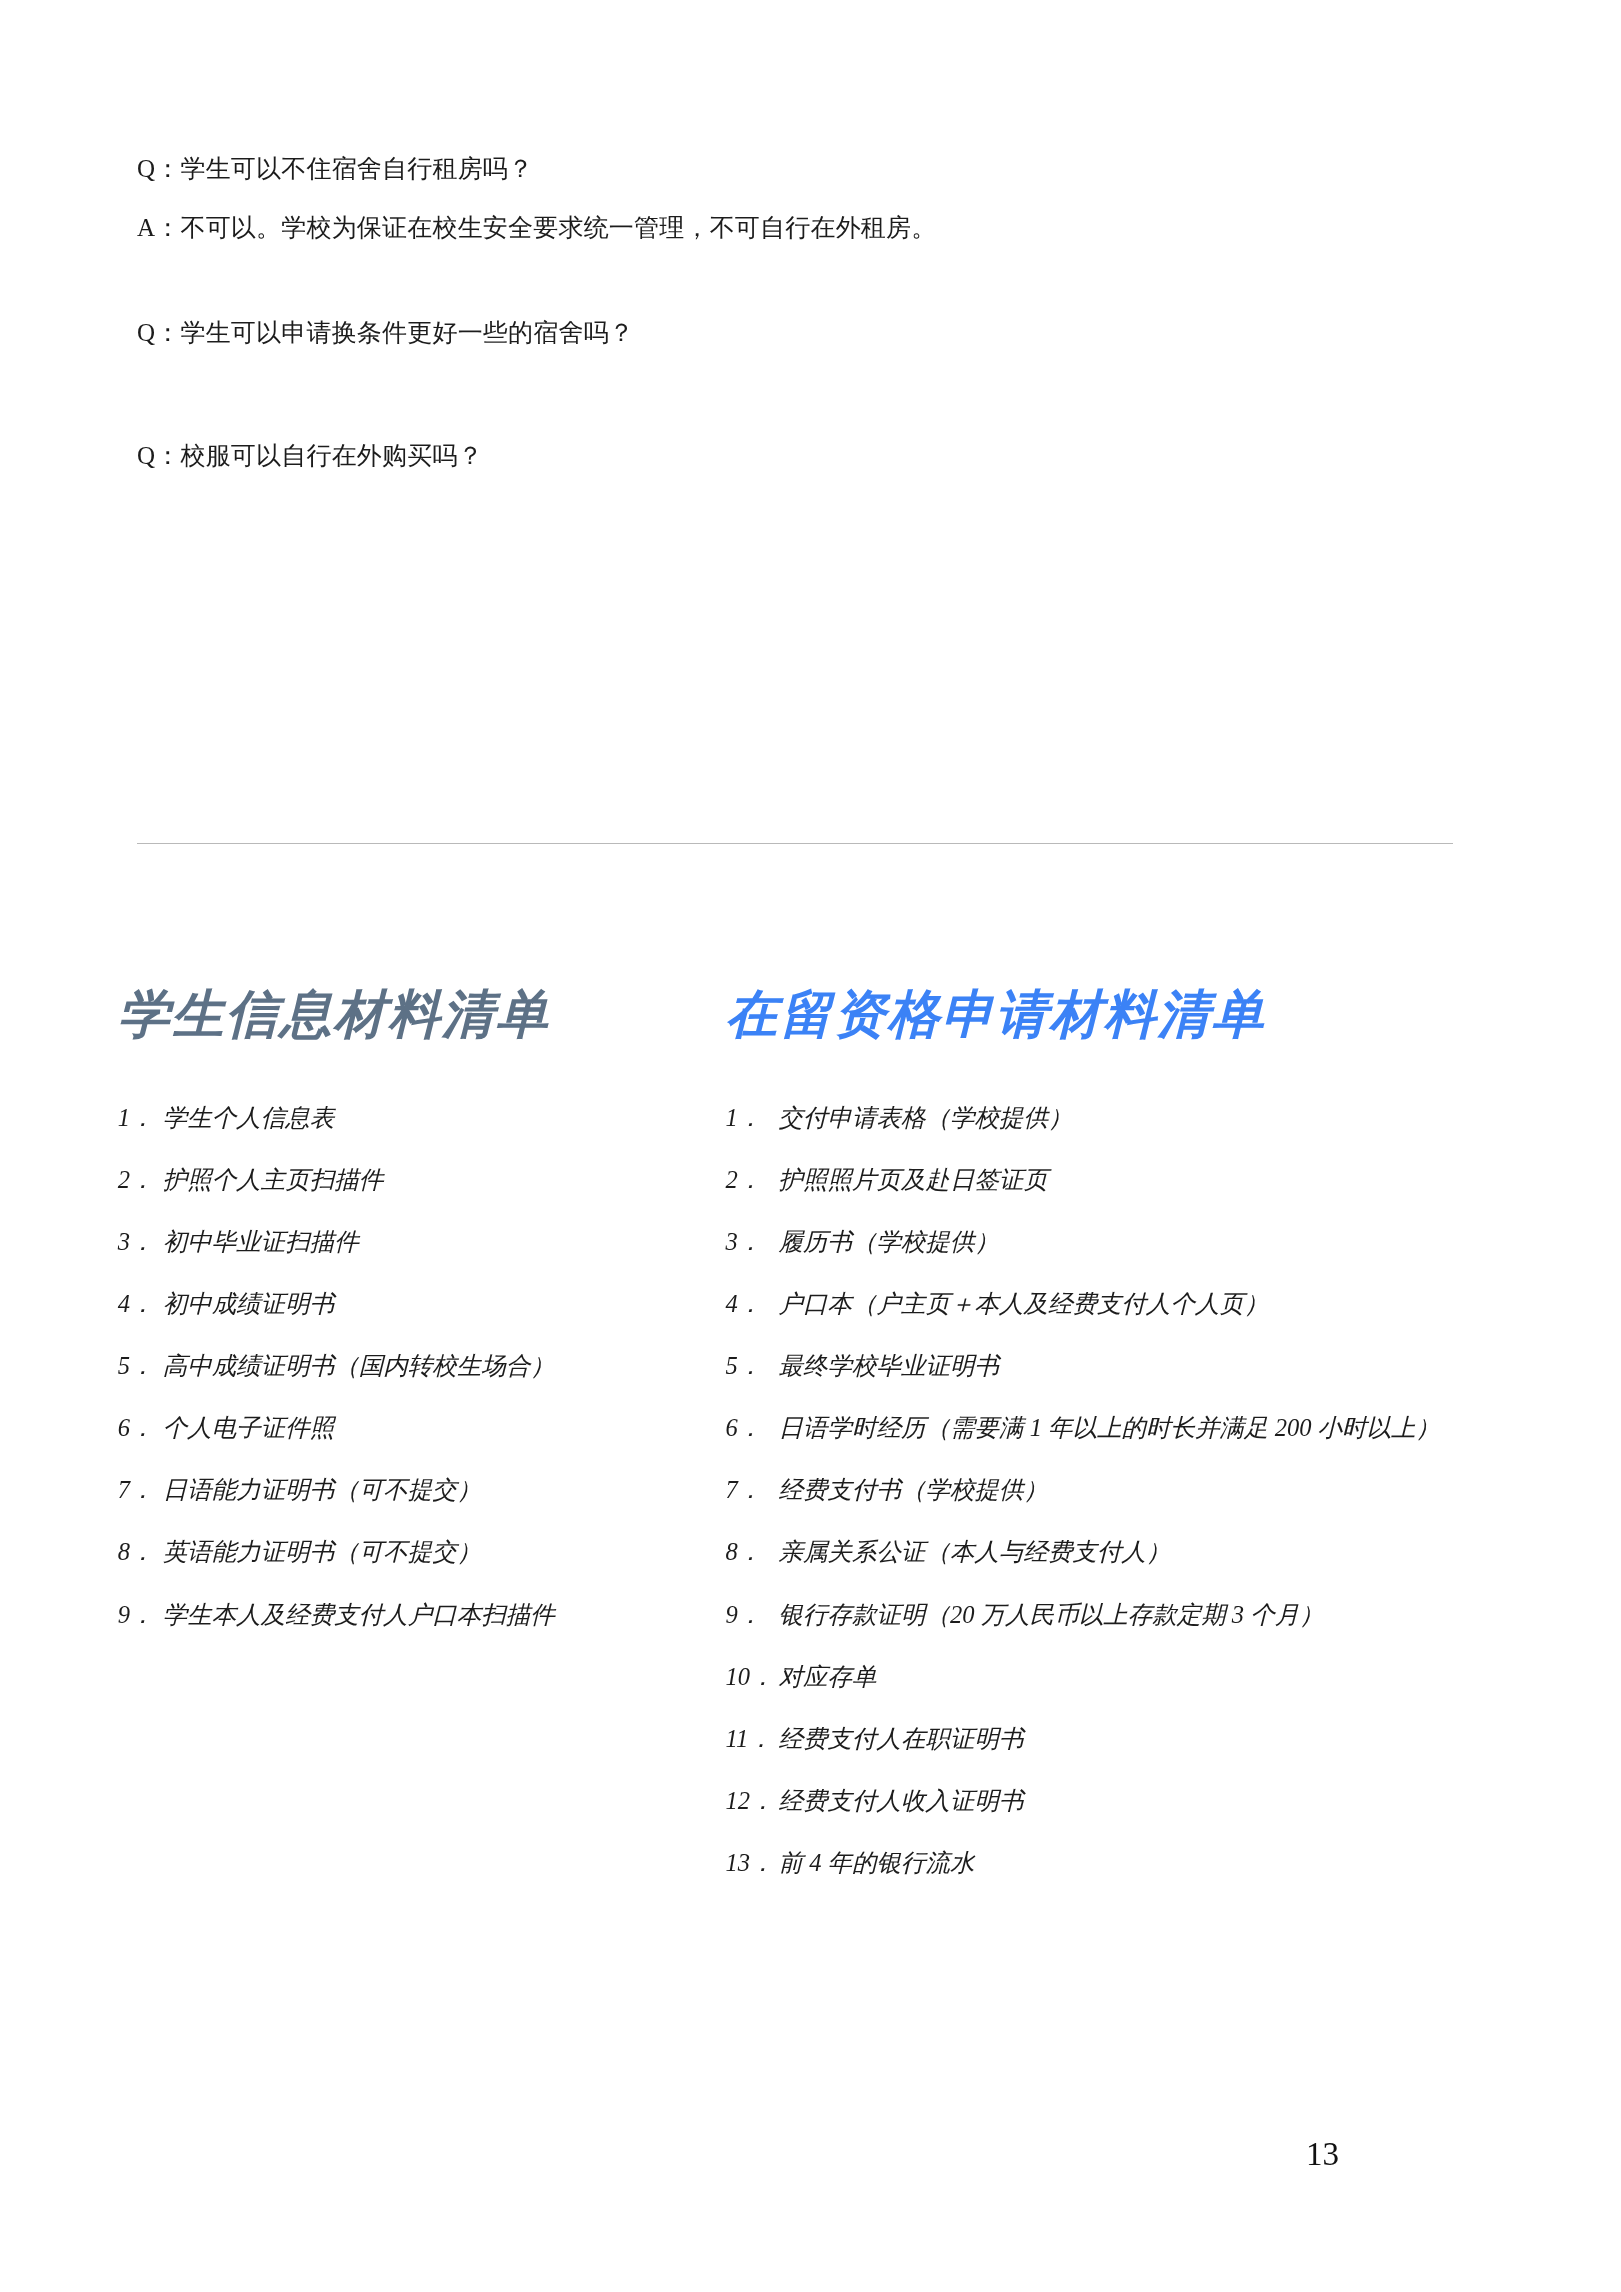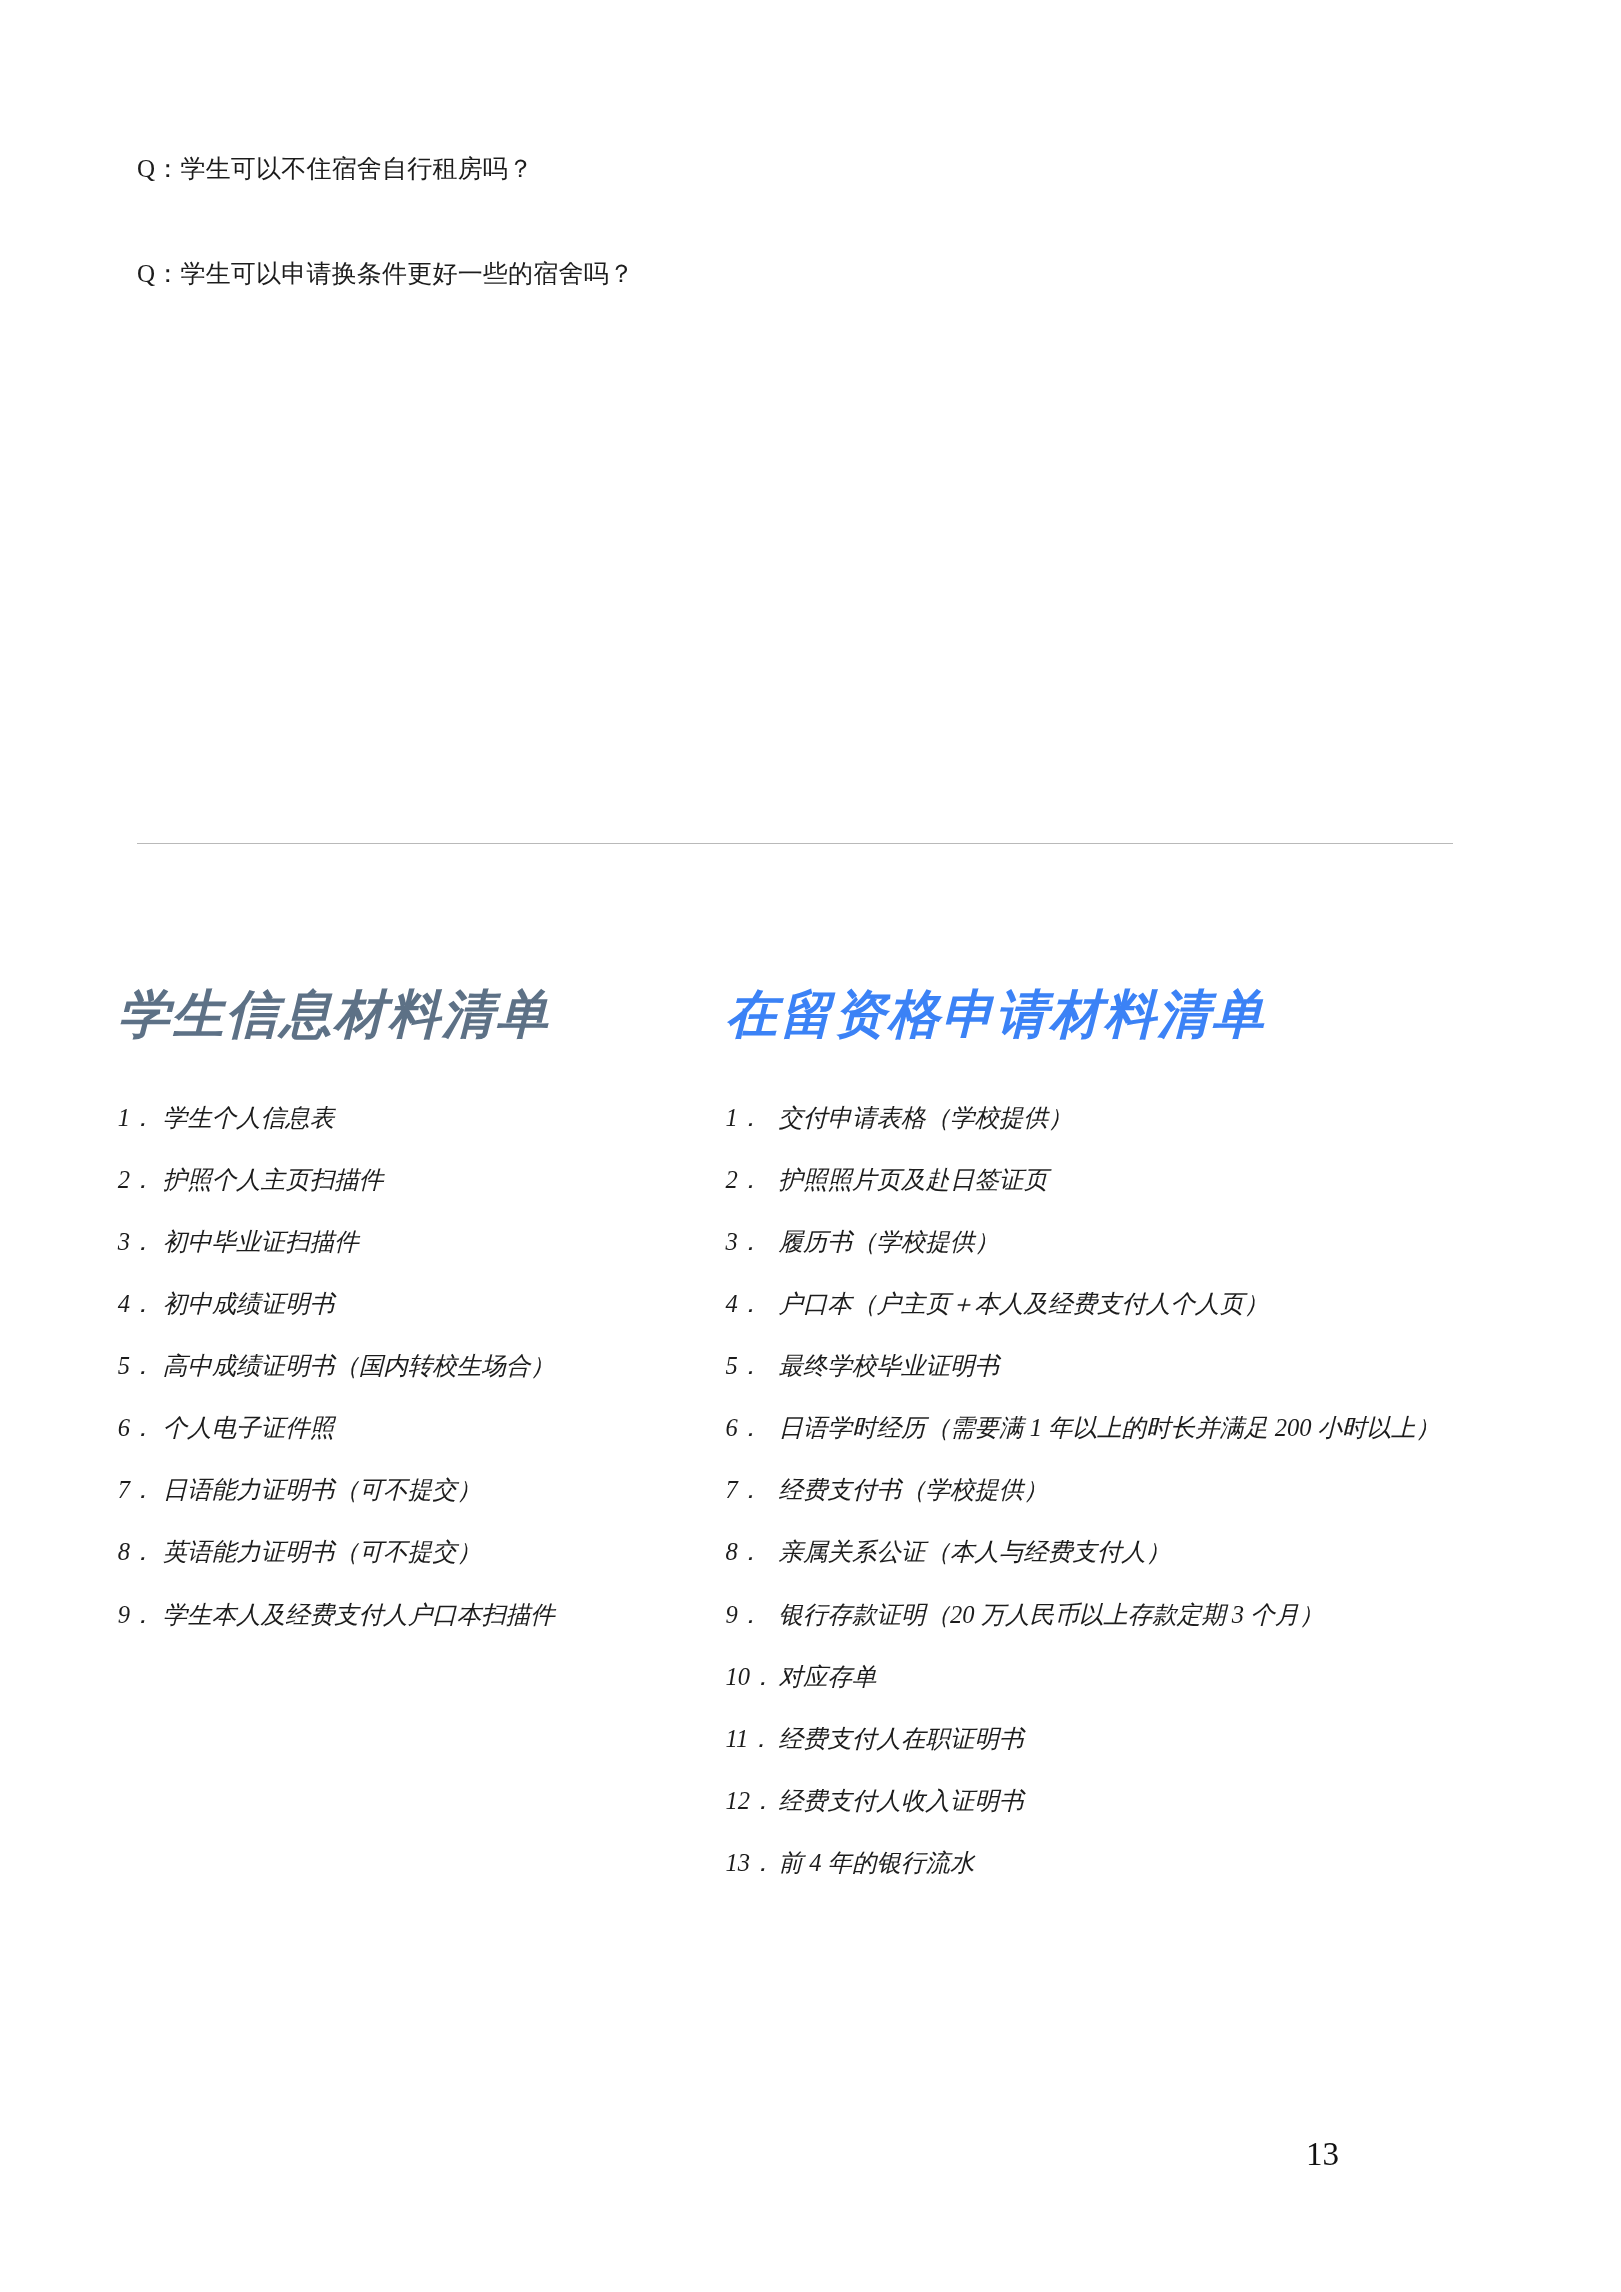--- a/index.html
+++ b/index.html
@@ -123,31 +123,33 @@
 </style>
 </head>
 <body>
 
 <div class="page">
 
   <div class="faq">
 
     <div class="faq-block">
       <p class="faq-line">Q：学生可以不住宿舍自行租房吗？</p>
+      <p class="faq-line">A：不可以。学校为保证在校生安全要求统一管理，不可自行在外租房。</p>
     </div>
 
     <div class="gap-md"></div>
 
     <div class="faq-block">
       <p class="faq-line">Q：学生可以申请换条件更好一些的宿舍吗？</p>
     </div>
 
     <div class="gap-lg"></div>
 
     <div class="faq-block">
+      <p class="faq-line">Q：校服可以自行在外购买吗？</p>
     </div>
 
   </div>
 
   <div class="divider"></div>
 
   <div class="lists">
 
     <div class="col col-left">
       <h2 class="list-title">学生信息材料清单</h2>

